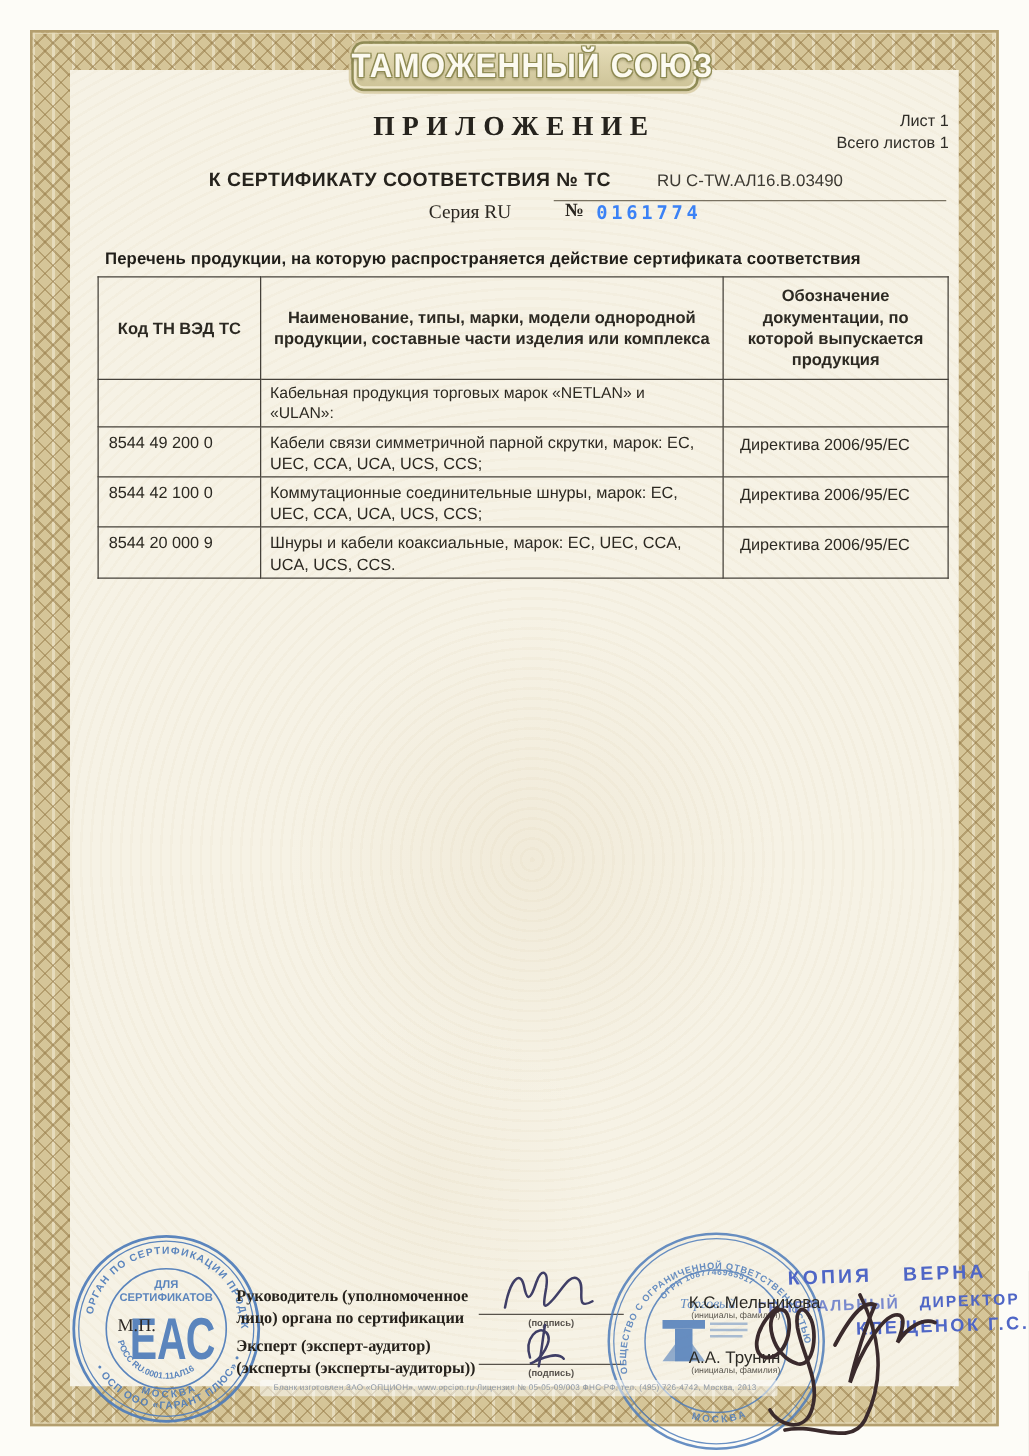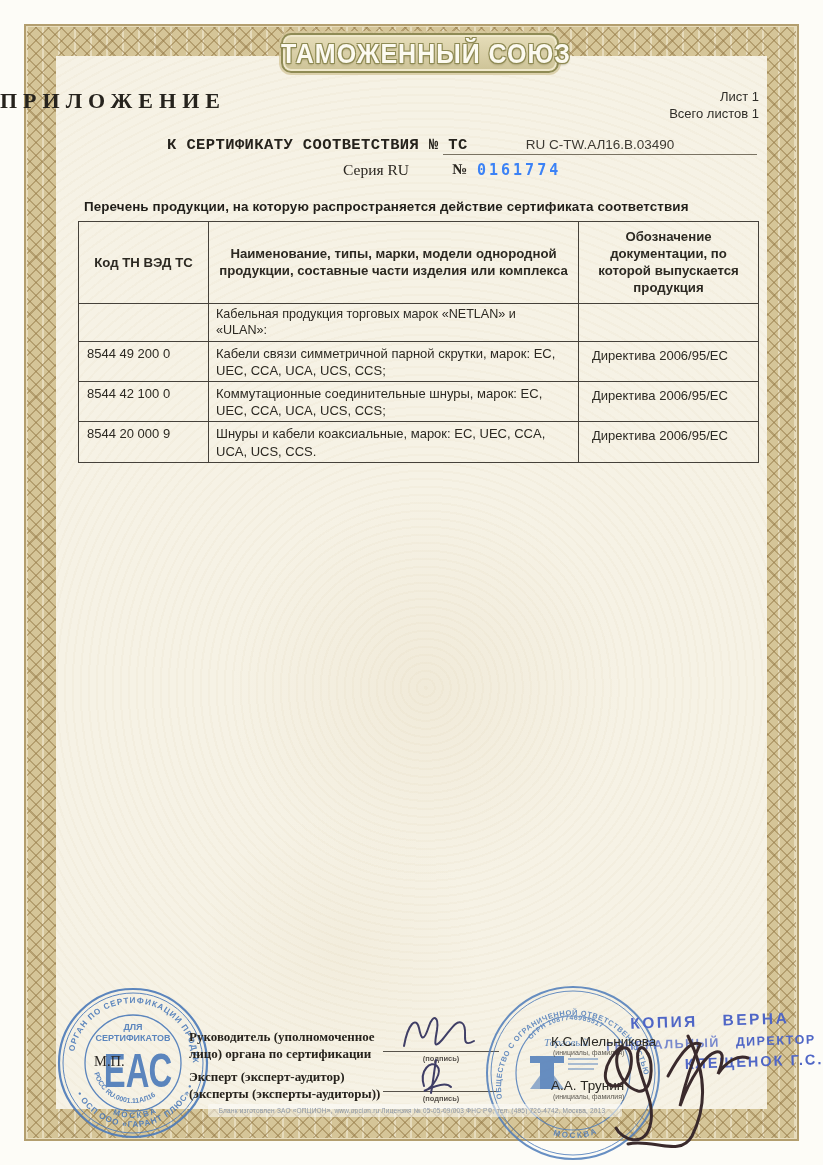--- a/index.html
+++ b/index.html
@@ -38,37 +38,37 @@
   }
   .banner span {
     font-weight:bold; font-size:25px; letter-spacing:1px; color:#fcfaf0;
     transform:scaleY(1.08);
     text-shadow: 0 0 1px #8f8b55, 1px 1px 0 #8f8b55, -1px -1px 0 #8f8b55,
                  1px -1px 0 #8f8b55, -1px 1px 0 #8f8b55, 0 2px 2px rgba(110,105,60,.45);
     white-space:nowrap;
   }
   
   .doc-title {
-    position:absolute; left:0; right:0; top:88px; z-index:3;
+    position:absolute; left:0; right:0; top:88px; text-align:center; z-index:3;
     font-family:"Liberation Serif", serif; font-weight:bold; font-size:22px;
     letter-spacing:6px; color:#26231d;
   }
   .sheet-info {
     position:absolute; top:88px; right:64px; text-align:right; z-index:3;
     font-size:13px; line-height:17px; color:#2f2d28;
   }
   .cert-line { position:absolute; top:136px; left:0; right:0; height:22px; z-index:3; }
   .cert-label {
     position:absolute; left:167px; top:0;
-    font-family:Liberation Mono, monospace; font-weight:bold; font-size:15.5px;
+    font-family:Liberation Sans, sans-serif; font-weight:bold; font-size:15.5px;
     letter-spacing:.4px; color:#26231d; white-space:nowrap;
   }
   .cert-value {
     position:absolute; left:443px; top:1px; width:314px; text-align:center;
-    font-size:13.5px; color:#3d3a33; border-bottom:1px solid #797262; padding-bottom:2px;
+    font-size:13.5px; color:#3d3a33; border-bottom:1px solid #797262; padding-bottom:8px;
   }
   .series-line { position:absolute; top:161px; left:0; right:0; height:22px; z-index:3; }
   .series-label { position:absolute; left:343px; font-family:"Liberation Serif", serif; font-size:15.5px; color:#2a2620; }
   .series-no   { position:absolute; left:452px; font-family:"Liberation Serif", serif; font-weight:bold; font-size:15px; color:#2a2620; }
   .series-num  {
     position:absolute; left:477px; top:0;
     font-family:"DejaVu Sans Mono", monospace; font-weight:bold; font-size:15px;
     letter-spacing:3px; color:#3b82f6;
   }
   .intro {

